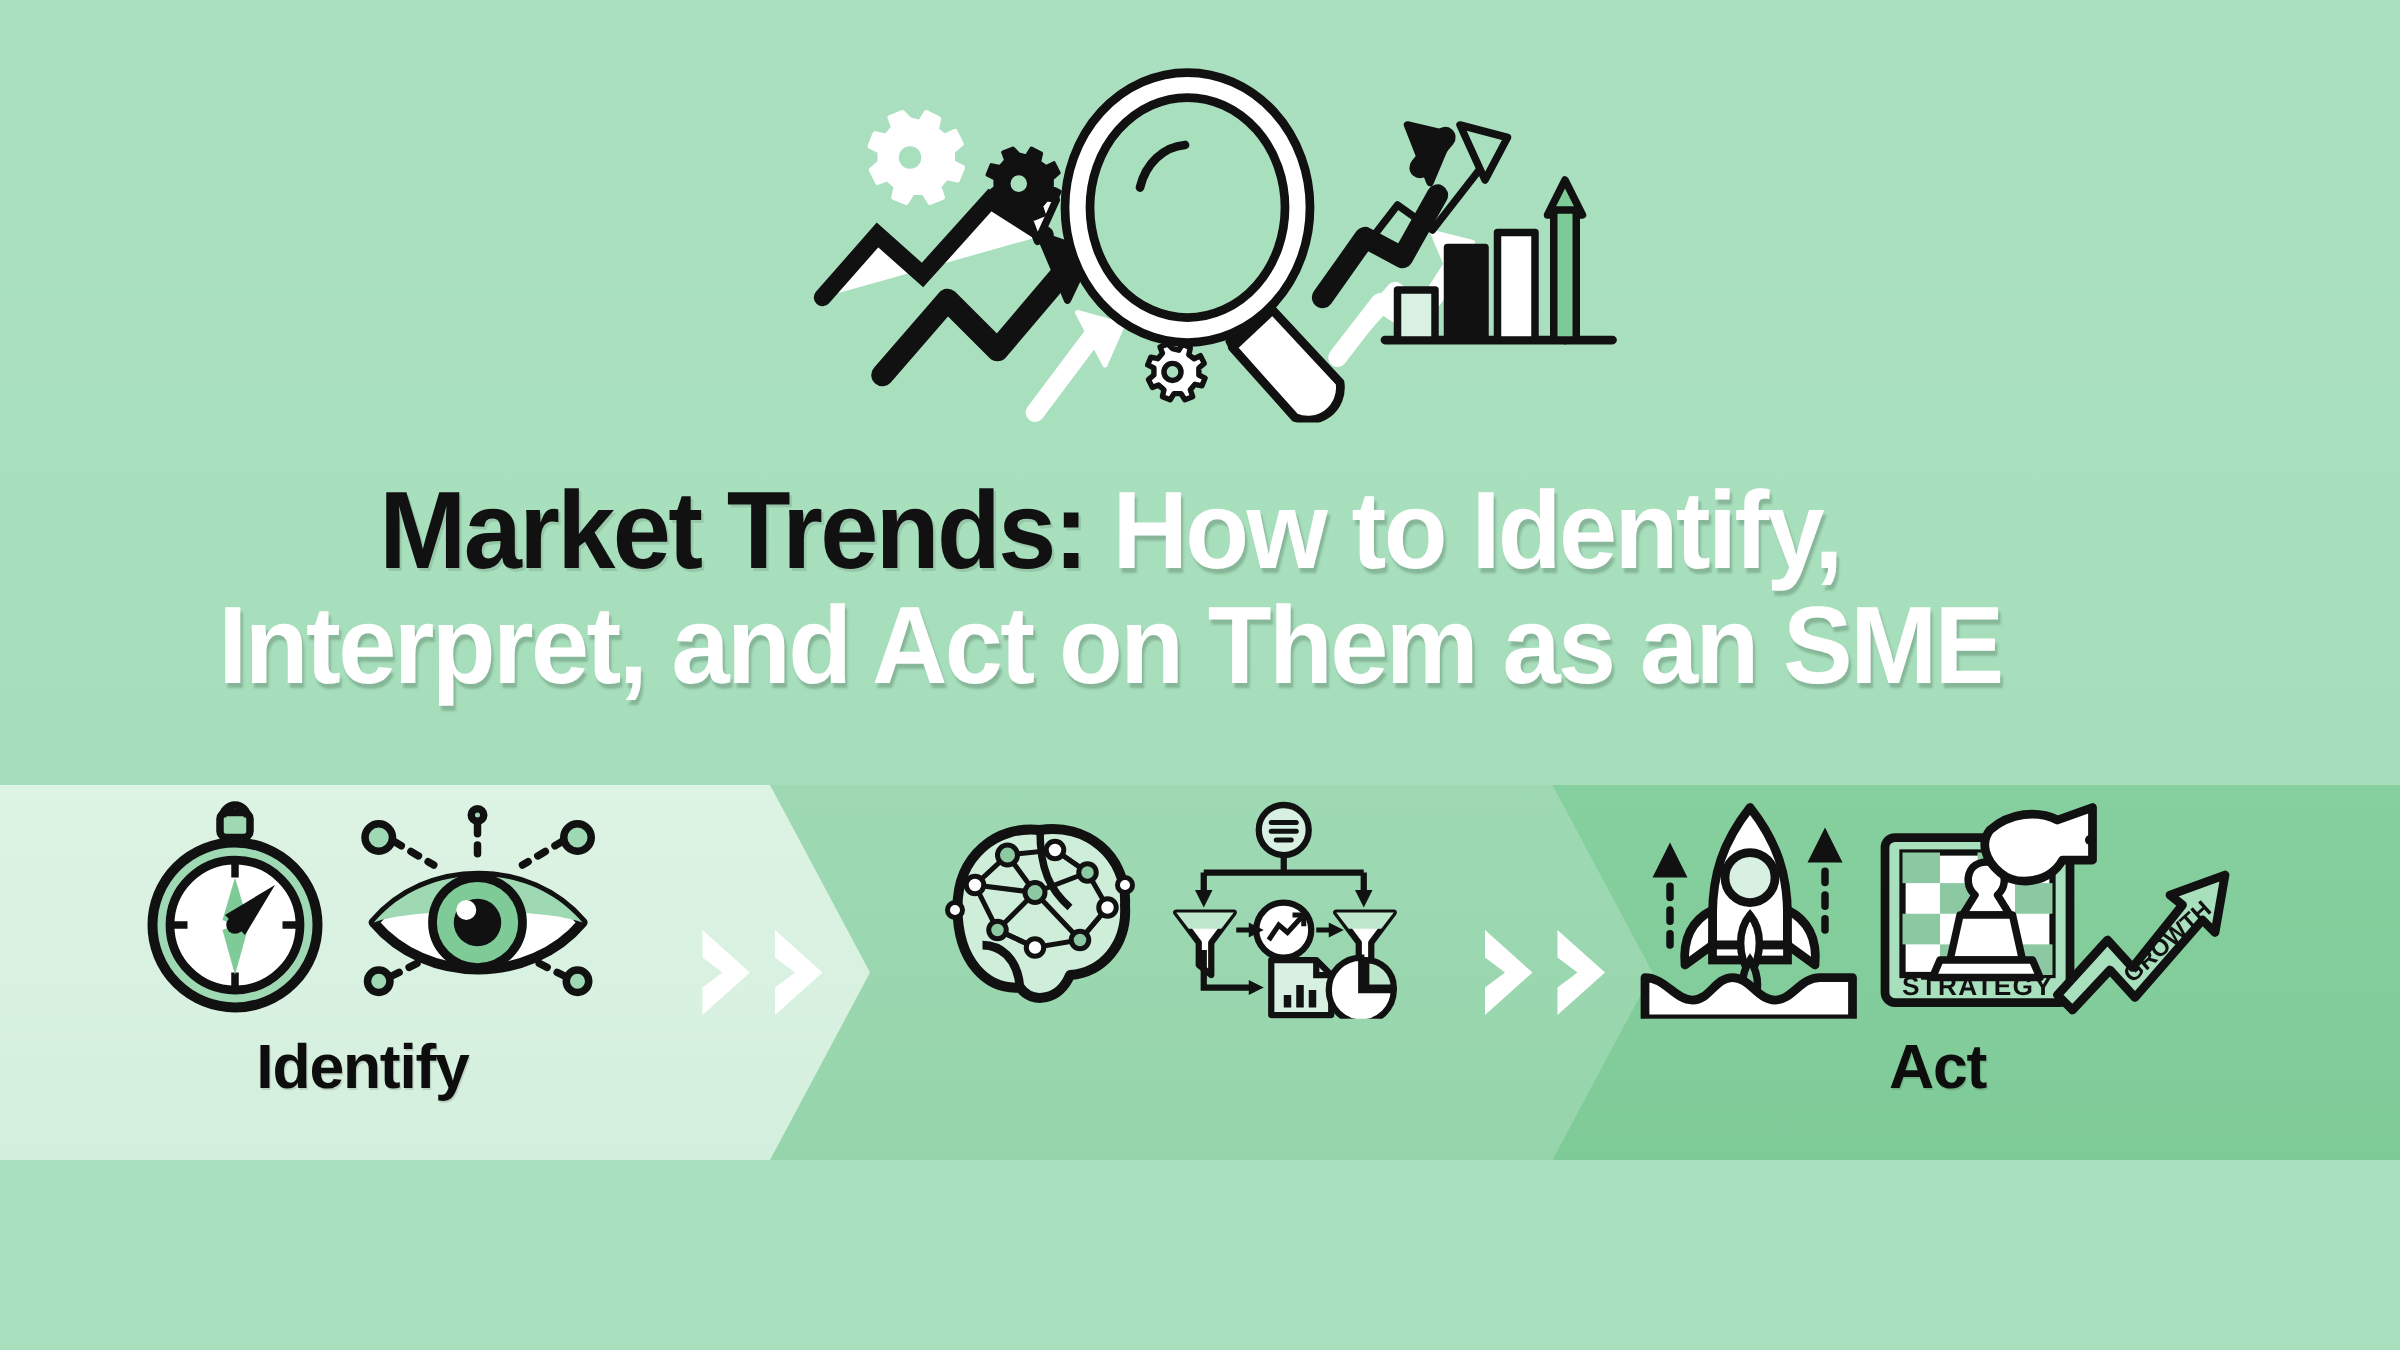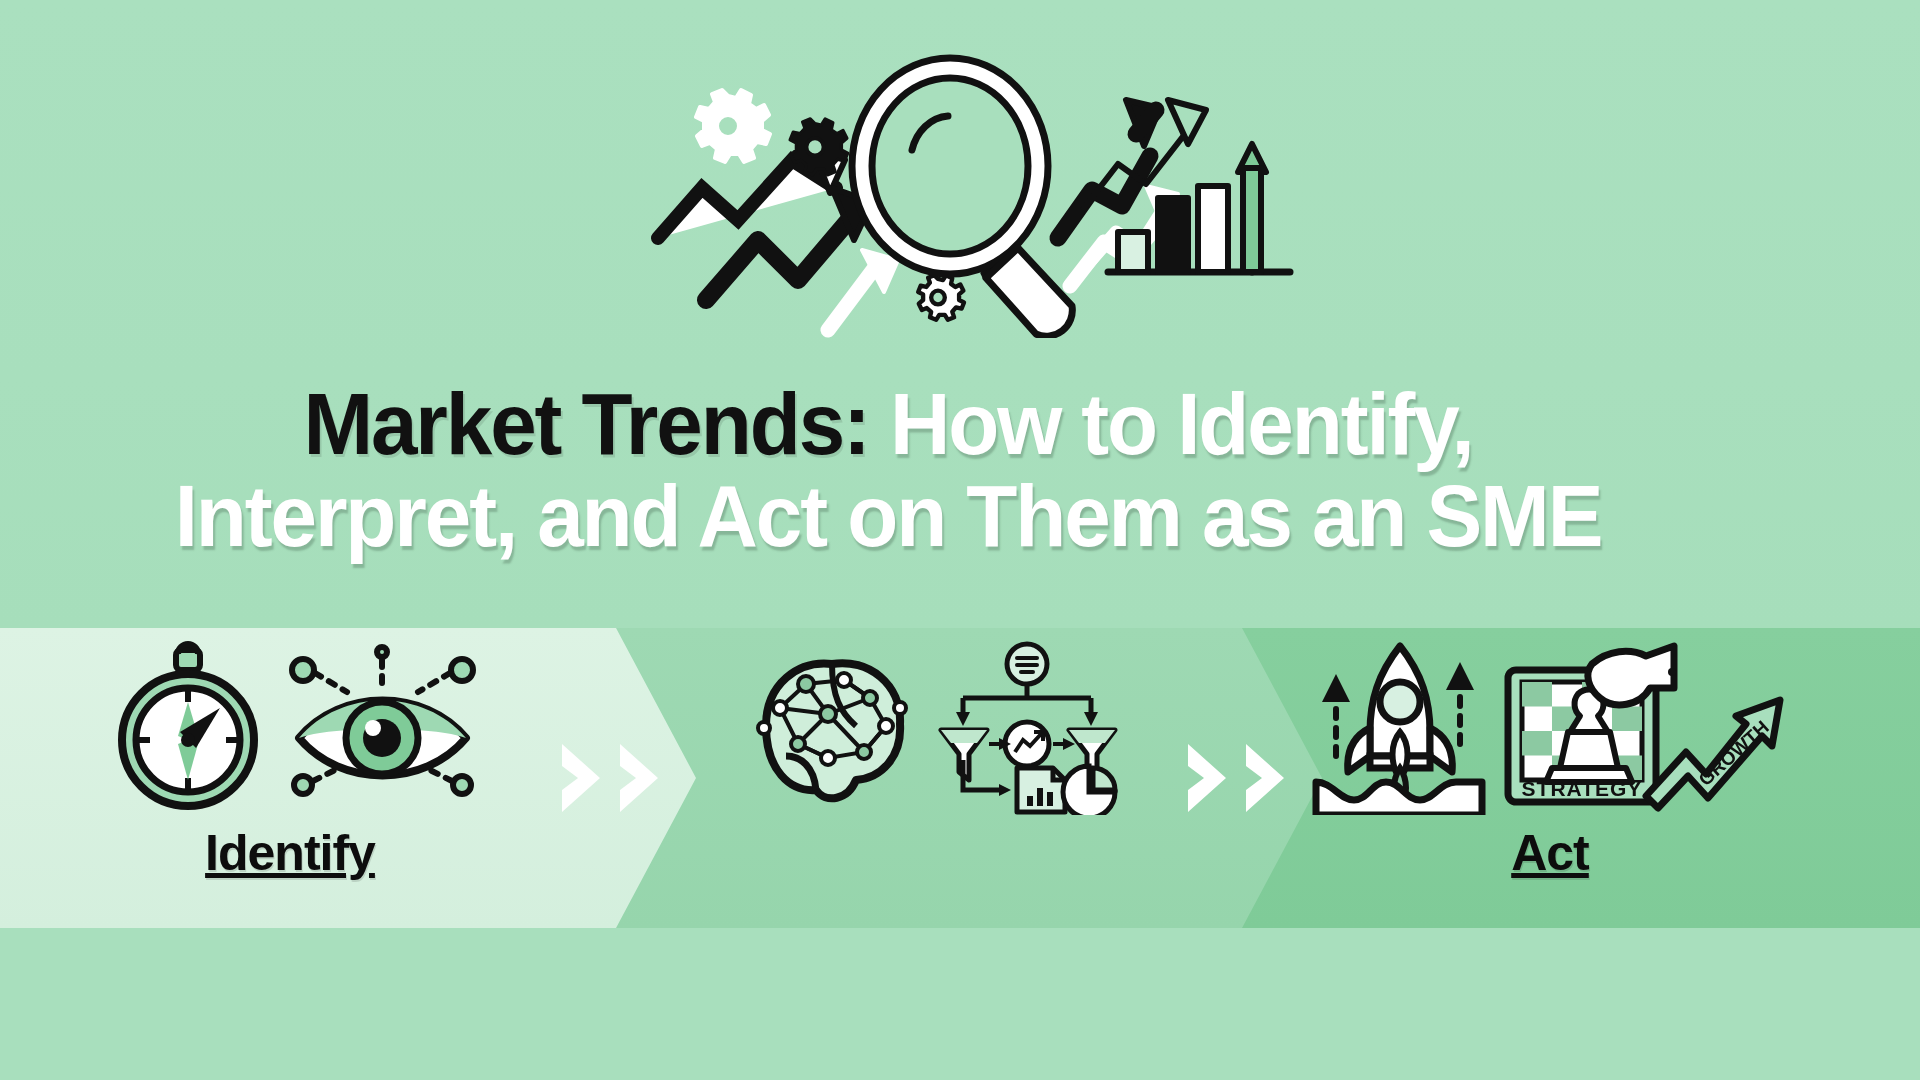--- a/index.html
+++ b/index.html
@@ -79,21 +79,20 @@
   .stage-icons{
     height:190px; width:100%;
     display:flex; align-items:center; justify-content:center; gap:10px;
     padding-top:8px;
   }
   .stage-icons svg{ display:block; }
   .stage-label{
     font-size:50px; font-weight:700; color:#0d0d0d;
     letter-spacing:-1px; margin-top:6px;
     text-shadow:1px 2px 0 rgba(0,0,0,.12);
-    text-decoration:underline;
   }
 
   
   #footer-band{
     position:absolute; left:0; top:928px; width:1920px; height:152px;
     background:#a8dfbd;
   }
 </style>
 </head>
 <body>

